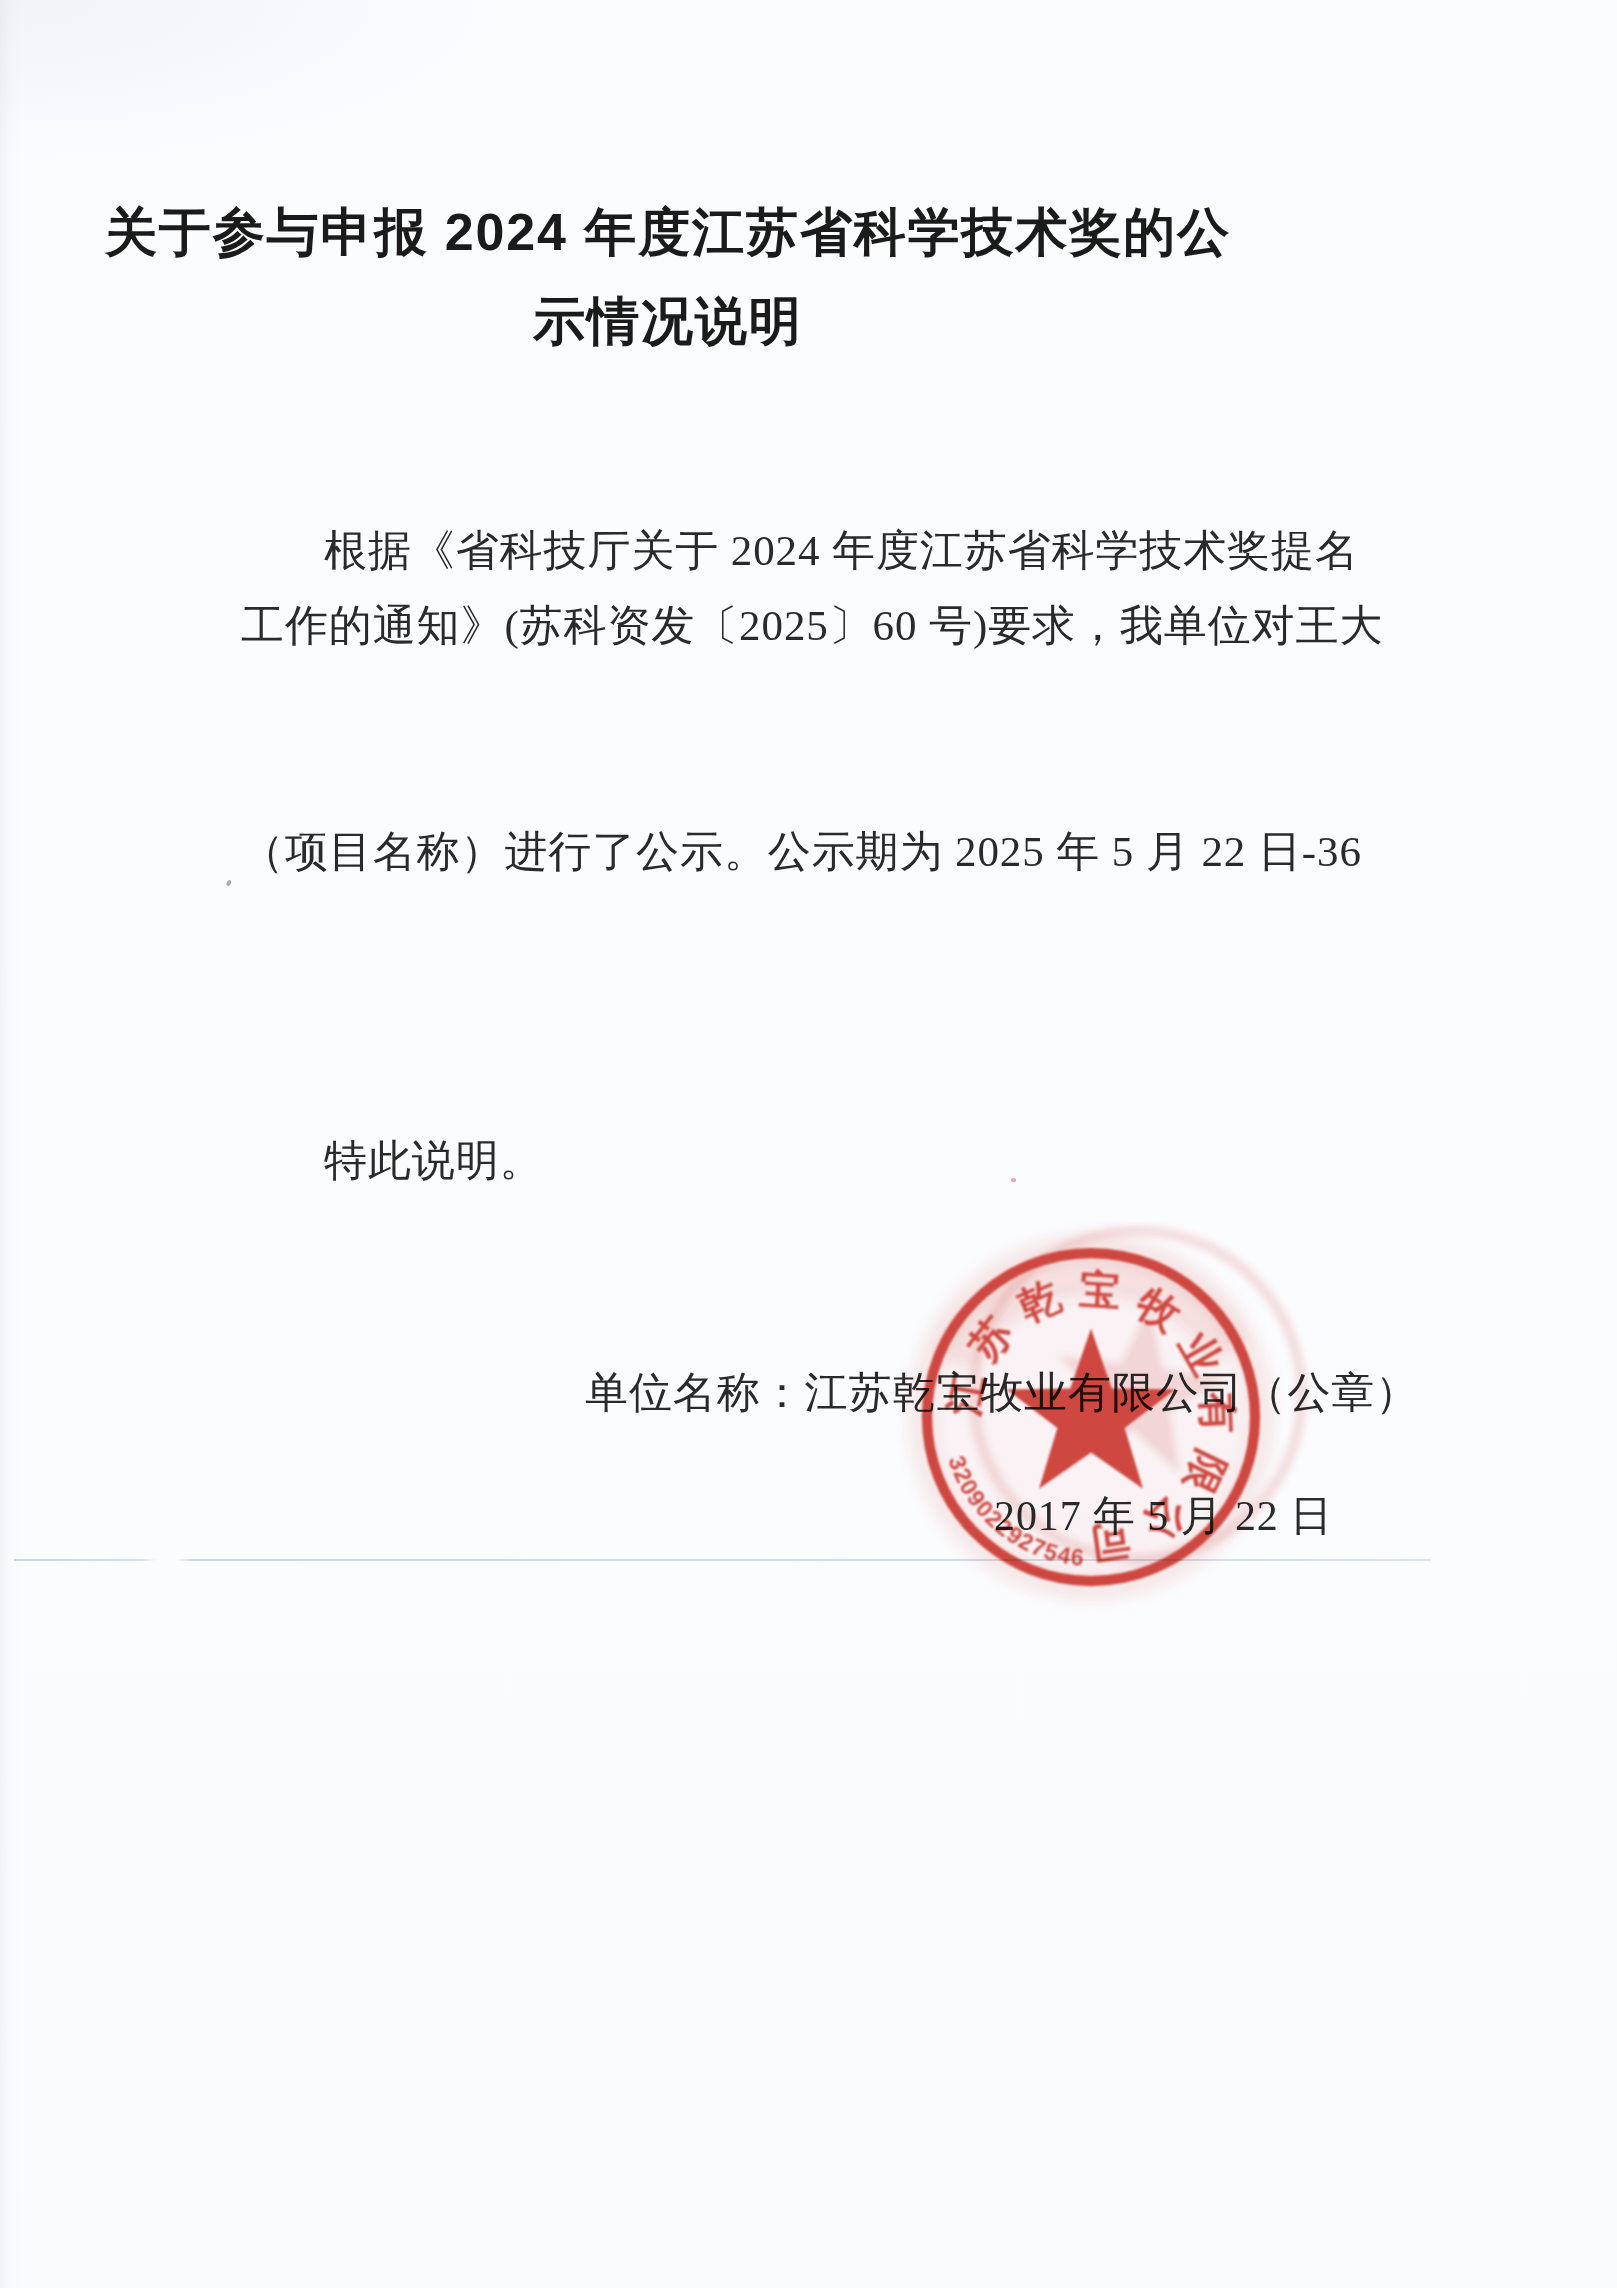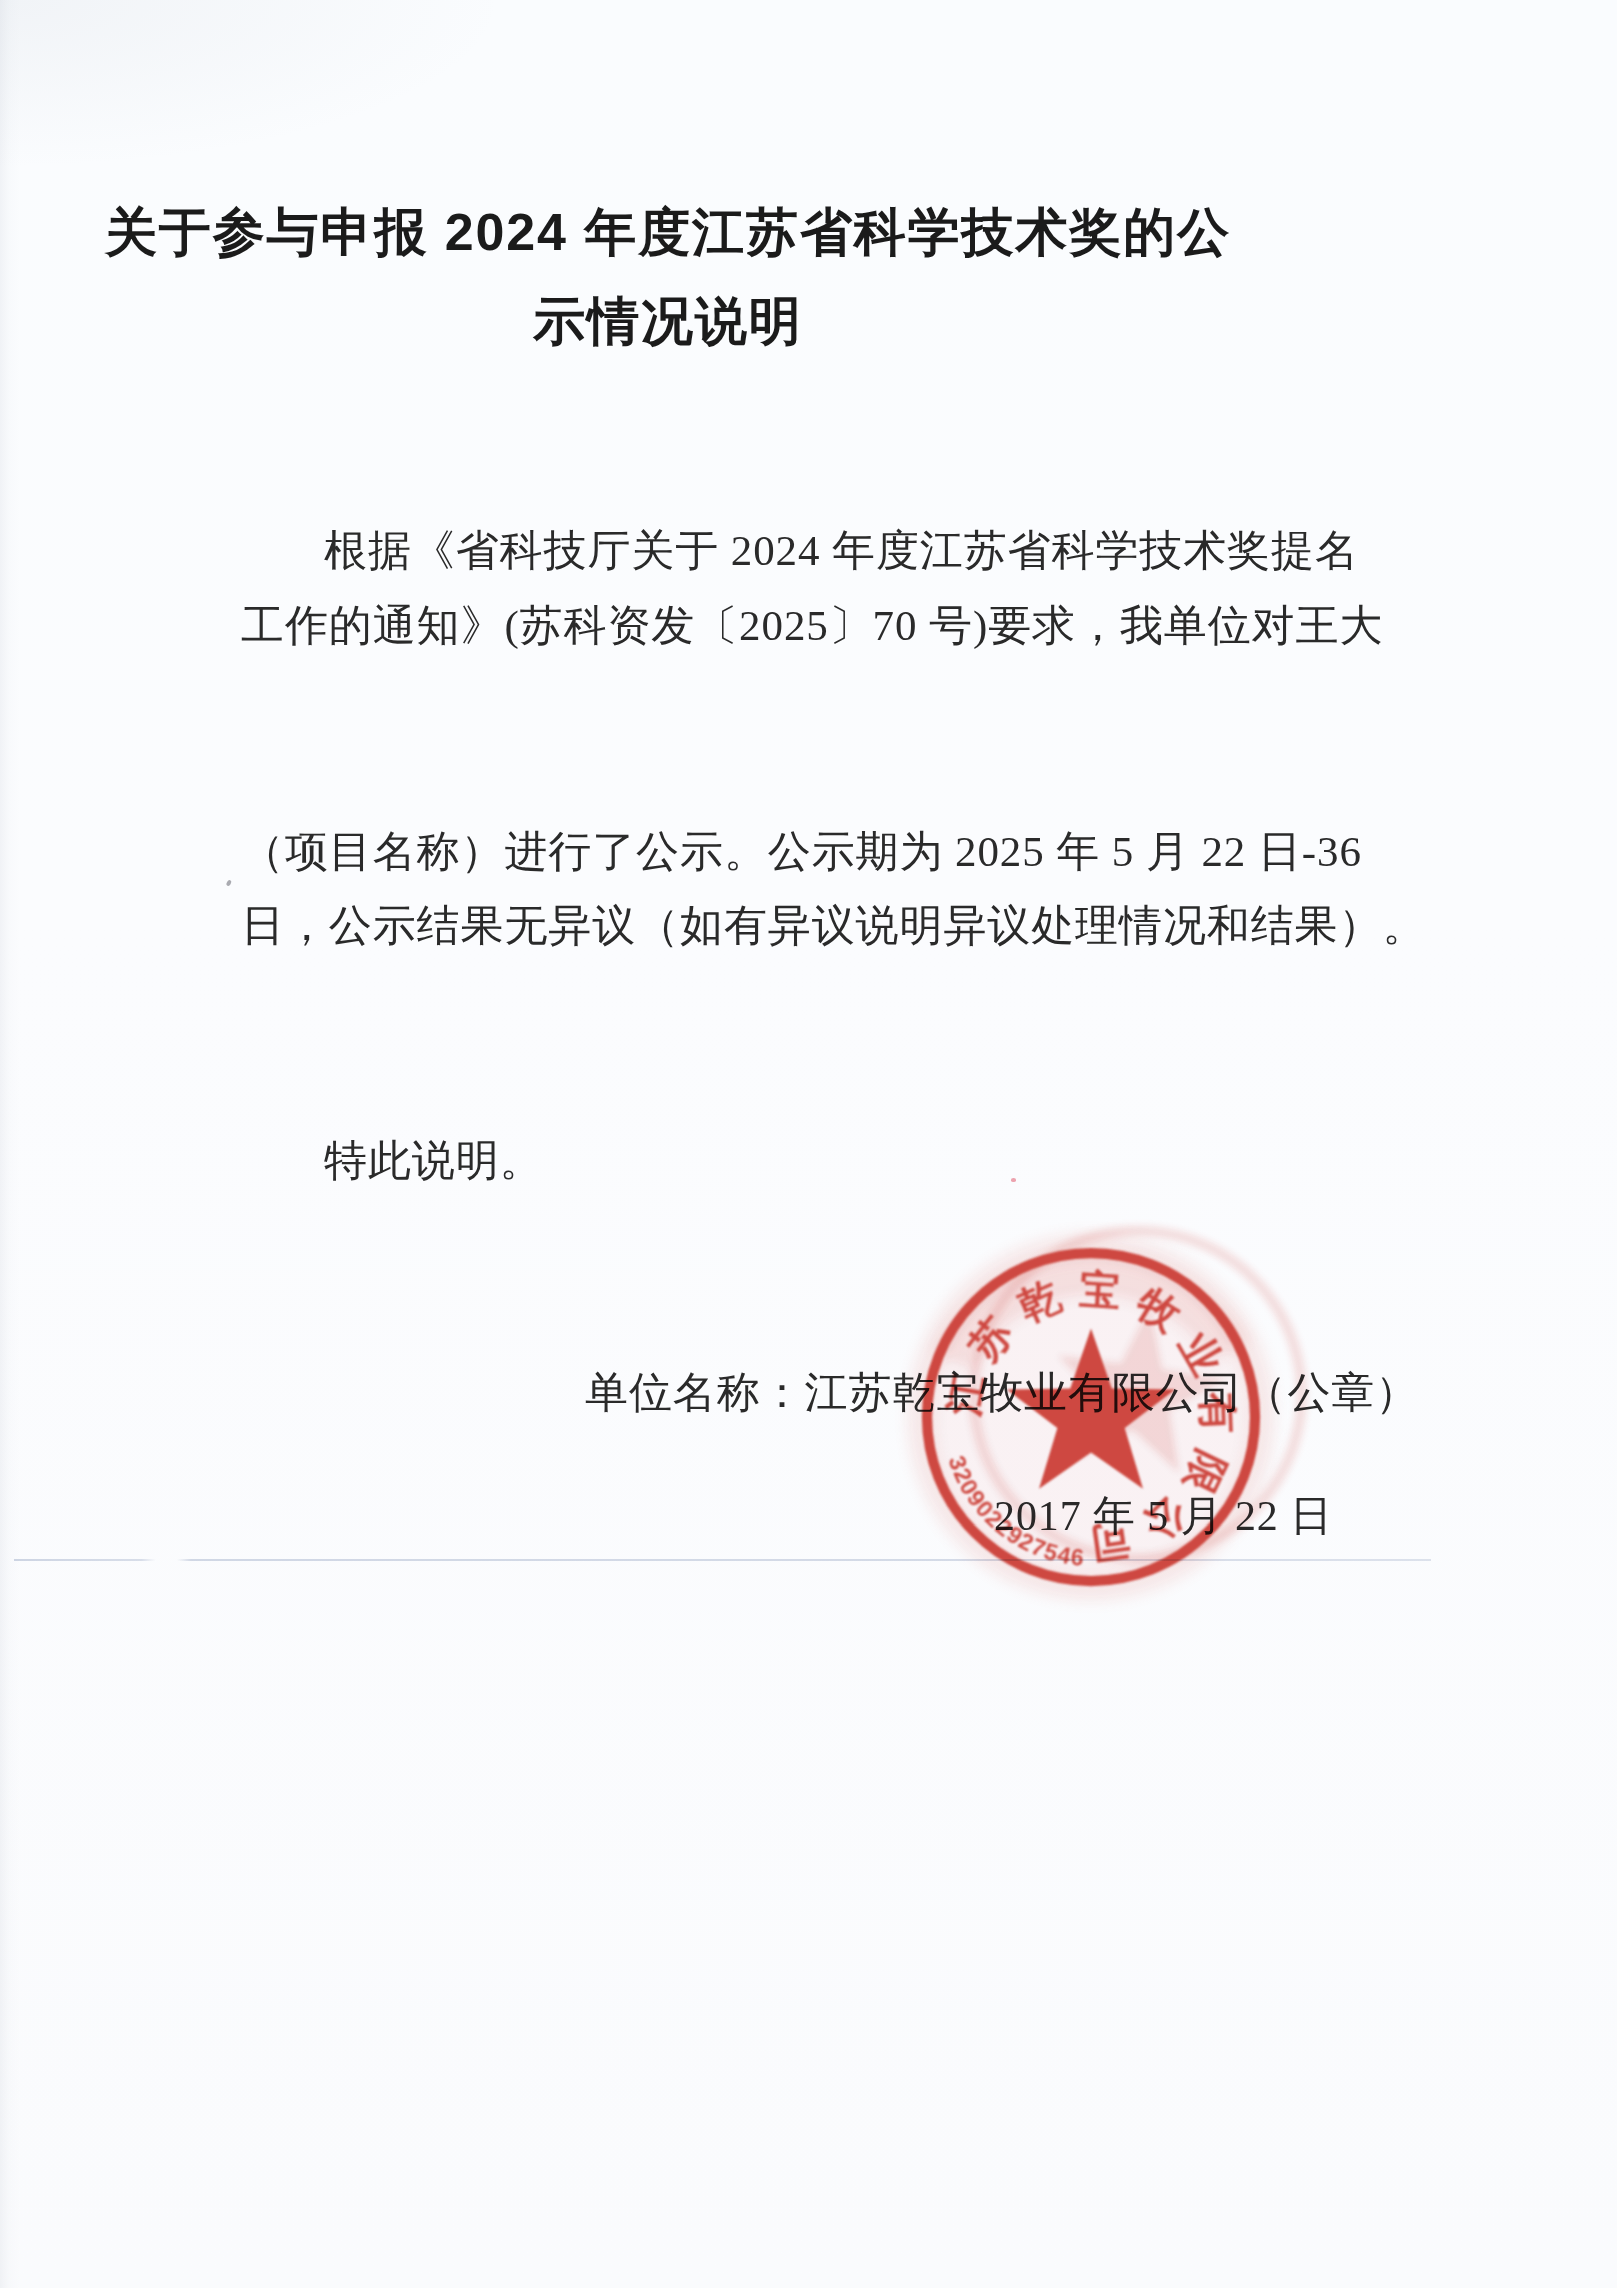--- a/index.html
+++ b/index.html
@@ -63,23 +63,22 @@
   }
 </style>
 </head>
 <body>
 
 <div class="page">
 
   <div class="title"><span>关于参与申报 2024 年度江苏省科学技术奖的公</span><br><span>示情况说明</span></div>
 
   <div class="bodyline indent1" style="top:527px">根据《省科技厅关于 2024 年度江苏省科学技术奖提名</div>
-  <div class="bodyline" style="top:602px">工作的通知》(苏科资发〔2025〕70 号)要求，我单位对王大</div>
+  <div class="bodyline" style="top:602px">工作的通知》(苏科资发〔2025〕60 号)要求，我单位对王大</div>
   <div class="bodyline" style="top:828px">（项目名称）进行了公示。公示期为 2025 年 5 月 22 日-36</div>
-  <div class="bodyline" style="top:902px">日，公示结果无异议（如有异议说明异议处理情况和结果）。</div>
 
 
   <div class="bodyline indent1" style="top:1137px">特此说明。</div>
 
   <div class="sigline" style="left:585px;top:1369px">单位名称：江苏乾宝牧业有限公司（公章）</div>
 
   <div class="sigline" style="left:994px;top:1493px;font-size:42px">2017 年 5 月 22 日</div>
 
   <div class="artifact-line"></div>
   <div class="speck-pink" style="left:1011px;top:1178px"></div>

